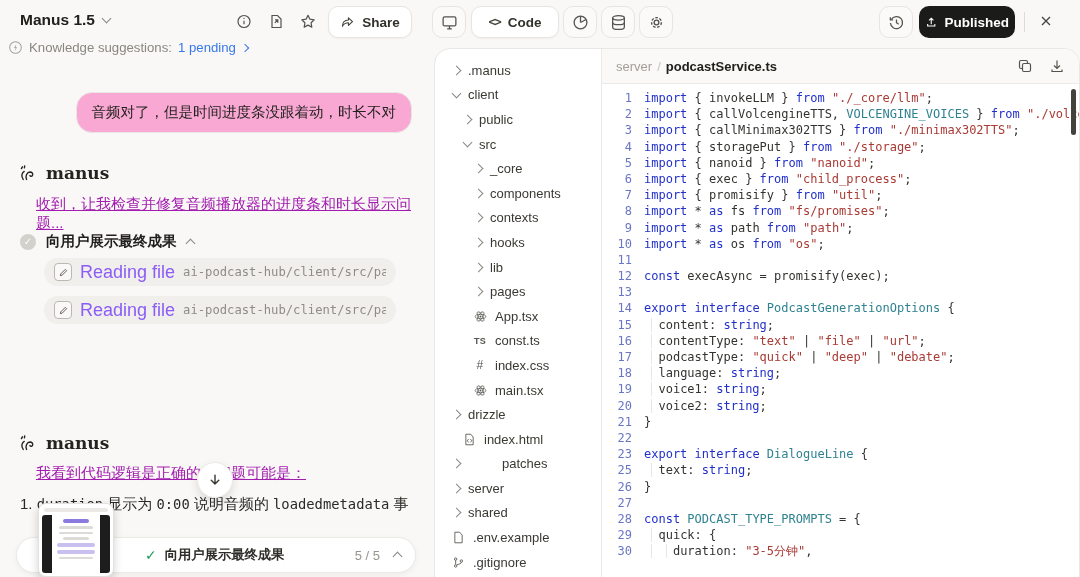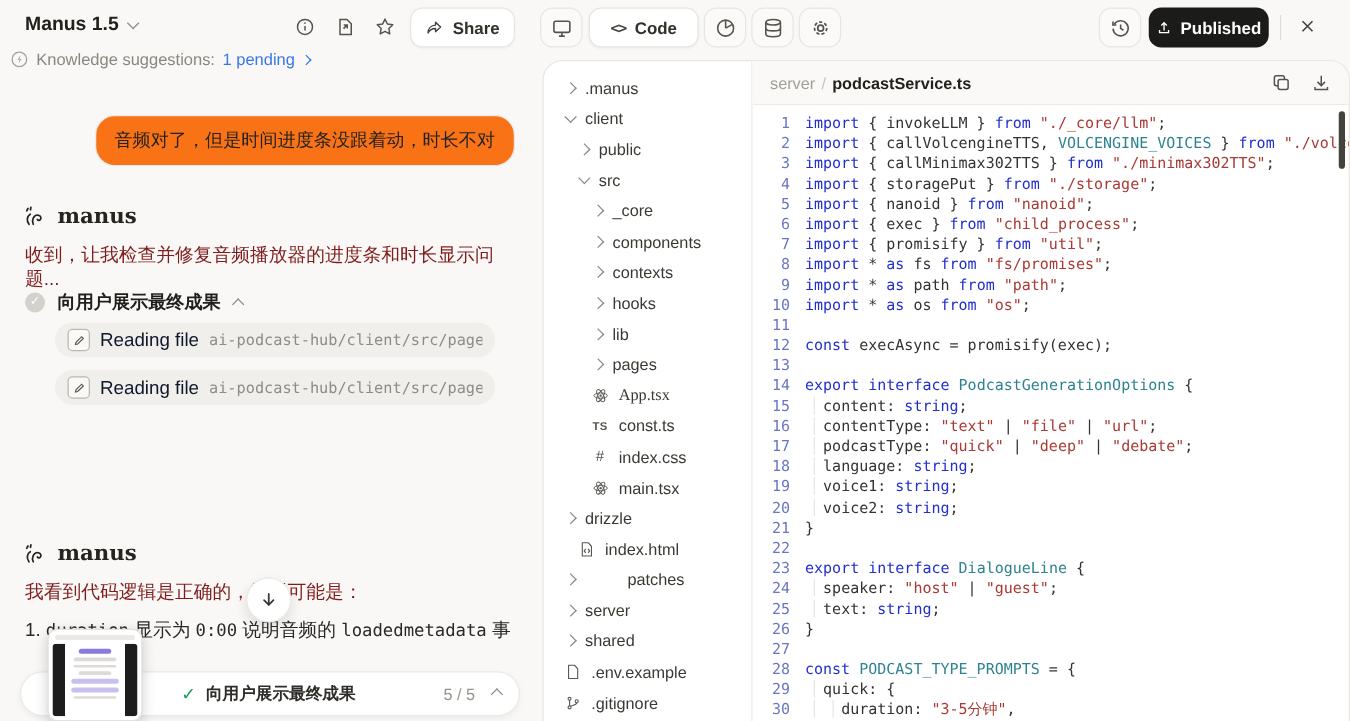--- a/index.html
+++ b/index.html
@@ -30,34 +30,34 @@
   .vdiv{position:absolute;left:1024px;top:12px;width:1px;height:20px;background:#dedcd7;}
   .closebtn{position:absolute;left:1032px;top:7px;width:28px;height:28px;display:flex;align-items:center;justify-content:center;
         background:none;border:none;color:#44423c;}
 
   
   .knowledge{position:absolute;left:8px;top:40px;display:flex;align-items:center;gap:6px;font-size:13.2px;color:#8a8780;}
   .knowledge a{color:#3878e8;text-decoration:none;font-size:13.2px;}
 
   
   .chat{position:absolute;left:0;top:45px;width:430px;height:532px;overflow:hidden;}
-  .bubble{position:absolute;right:18px;top:47px;max-width:350px;background:#f97316;border:1px solid #e9e7e3;
+  .bubble{position:absolute;right:18px;top:47px;max-width:350px;background:#f9a8d4;border:1px solid #e9e7e3;
         border-radius:16px;padding:10px 15px;font-size:14.5px;color:#24221e;white-space:nowrap;}
   .brandrow{position:absolute;display:flex;align-items:center;gap:8px;}
   .brandrow .bname{font-family:"DejaVu Serif","Liberation Serif",serif;font-weight:700;font-size:17px;color:#26241f;}
-  .msg{position:absolute;left:20px;font-size:15px;color:#7f1d1d;width:400px;}
+  .msg{position:absolute;left:36px;font-size:15px;color:#a21caf;width:400px;text-decoration:underline;}
   .taskhead{position:absolute;left:20px;top:187px;display:flex;align-items:center;gap:10px;}
   .ccheck{width:16px;height:16px;border-radius:50%;background:#d3d1cc;color:#fff;font-size:10px;line-height:16px;
         text-align:center;flex:none;}
   .ttitle{font-size:14.5px;font-weight:700;color:#211f1b;}
   .step{position:absolute;left:44px;width:352px;height:28px;background:#f1efec;border-radius:14px;display:flex;
         align-items:center;gap:8px;padding:0 10px;box-sizing:border-box;border:none;}
   .penbox{width:16px;height:16px;border:1px solid #bbb8b2;border-radius:4px;background:#faf9f7;display:flex;
         align-items:center;justify-content:center;flex:none;}
-  .saction{font-size:15px;color:#0f172a;white-space:nowrap;}
+  .saction{font-size:18px;color:#8b5cf6;white-space:nowrap;}
   .starget{font-family:"DejaVu Sans Mono",monospace;font-size:12.2px;color:#8f8c86;white-space:nowrap;overflow:hidden;}
   .summary{position:absolute;left:44px;top:286px;width:372px;font-size:14.6px;line-height:21.8px;color:#2b2925;}
   .listline{position:absolute;left:20px;top:450px;width:410px;white-space:nowrap;overflow:hidden;font-size:15px;color:#2b2925;}
   .listline .cd{font-family:"DejaVu Sans Mono",monospace;font-size:13.8px;}
   .scrolldown{position:absolute;left:197px;top:417px;width:36px;height:36px;border-radius:50%;background:#fff;
         border:1px solid #eceae6;box-shadow:0 4px 10px rgba(0,0,0,.12);display:flex;align-items:center;justify-content:center;z-index:6;}
   .footerbar{position:absolute;left:16px;top:492px;width:400px;height:36px;background:#fff;border:1px solid #eceae6;
         border-radius:18px;box-shadow:0 2px 6px rgba(0,0,0,.05);display:flex;align-items:center;
         padding-left:128px;box-sizing:border-box;gap:8px;z-index:4;}
   .fcheck{color:#1f9d5b;font-size:14px;}
@@ -325,21 +325,21 @@
           <span class="tlabel">hooks</span>
         </div>
         <div class="trow" style="padding-left: 40px;">
           <span class="chev r"></span>
           <span class="tlabel">lib</span>
         </div>
         <div class="trow" style="padding-left: 40px;">
           <span class="chev r"></span>
           <span class="tlabel">pages</span>
         </div>
-        <div class="trow" style="padding-left: 38px; font-family: Liberation Serif, serif;">
+        <div class="trow" style="padding-left: 38px;">
           <span class="fic">
             <svg width="13" height="13" viewBox="0 0 16 16">
               <g fill="none" stroke="#5a5852" stroke-width="0.9">
                 <ellipse cx="8" cy="8" rx="6.6" ry="2.6"></ellipse>
                 <ellipse cx="8" cy="8" rx="6.6" ry="2.6" transform="rotate(60 8 8)"></ellipse>
                 <ellipse cx="8" cy="8" rx="6.6" ry="2.6" transform="rotate(120 8 8)"></ellipse>
               </g>
               <circle cx="8" cy="8" r="1.2" fill="#5a5852"></circle>
             </svg>
           </span>
@@ -525,24 +525,20 @@
           </div>
           <div class="cl">
             <span class="ln">22</span>
             <span class="ct"></span>
           </div>
           <div class="cl">
             <span class="ln">23</span>
             <span class="ct"><span class="k">export</span><span class="p"> </span><span class="k">interface</span><span class="p"> </span><span class="t">DialogueLine</span><span class="p"> {</span></span>
           </div>
           <div class="cl">
-            <span class="ln">24</span>
-            <span class="ct"><span class="g">  </span><span class="p">speaker: </span><span class="s">"host"</span><span class="p"> | </span><span class="s">"guest"</span><span class="p">;</span></span>
-          </div>
-          <div class="cl">
             <span class="ln">25</span>
             <span class="ct"><span class="g">  </span><span class="p">text: </span><span class="k">string</span><span class="p">;</span></span>
           </div>
           <div class="cl">
             <span class="ln">26</span>
             <span class="ct"><span class="p">}</span></span>
           </div>
           <div class="cl">
             <span class="ln">27</span>
             <span class="ct"></span>

